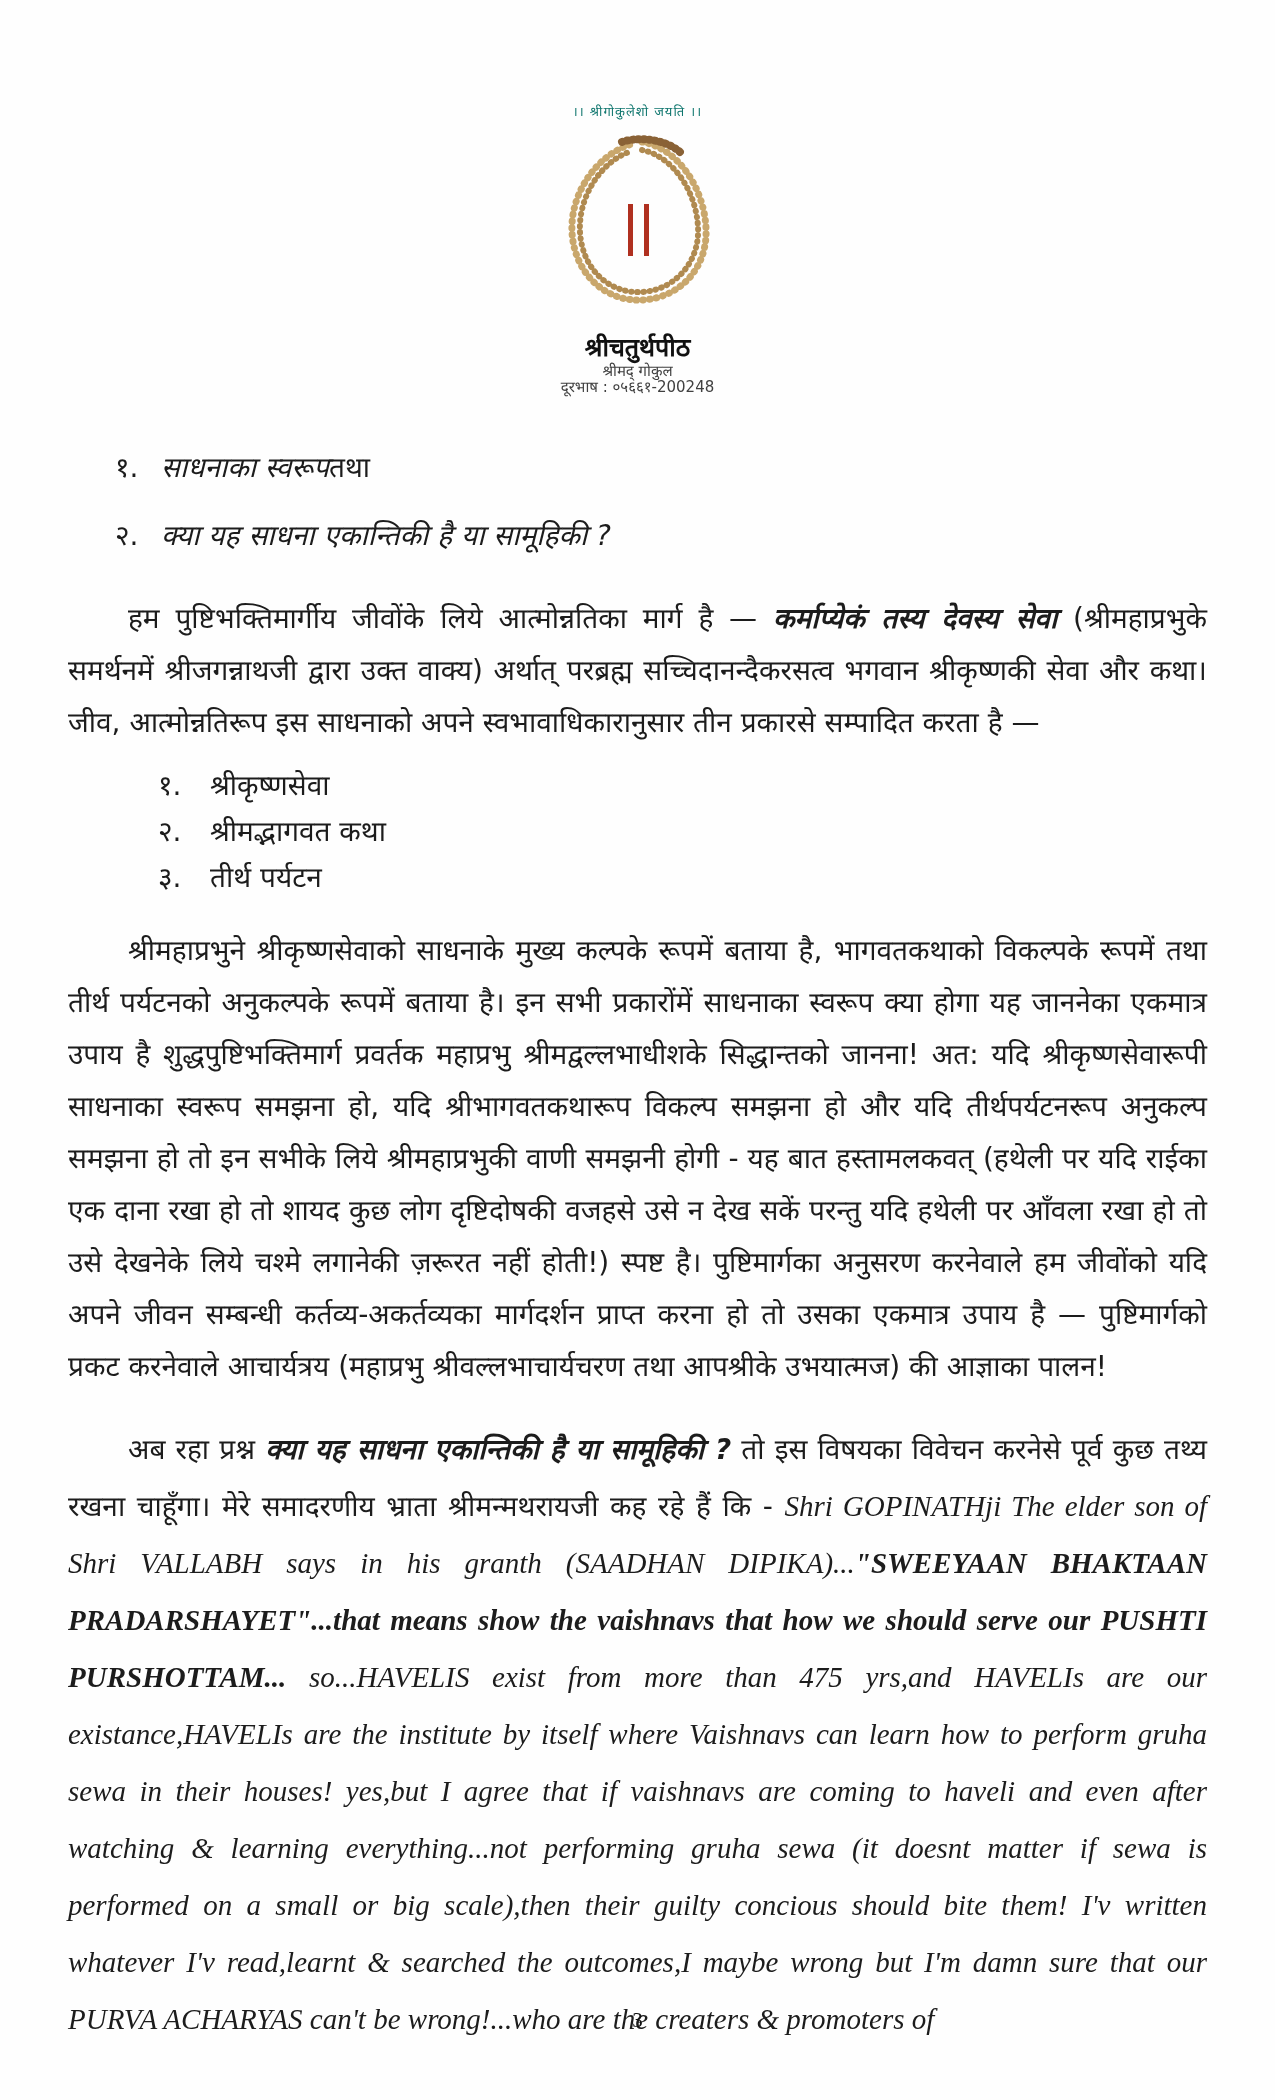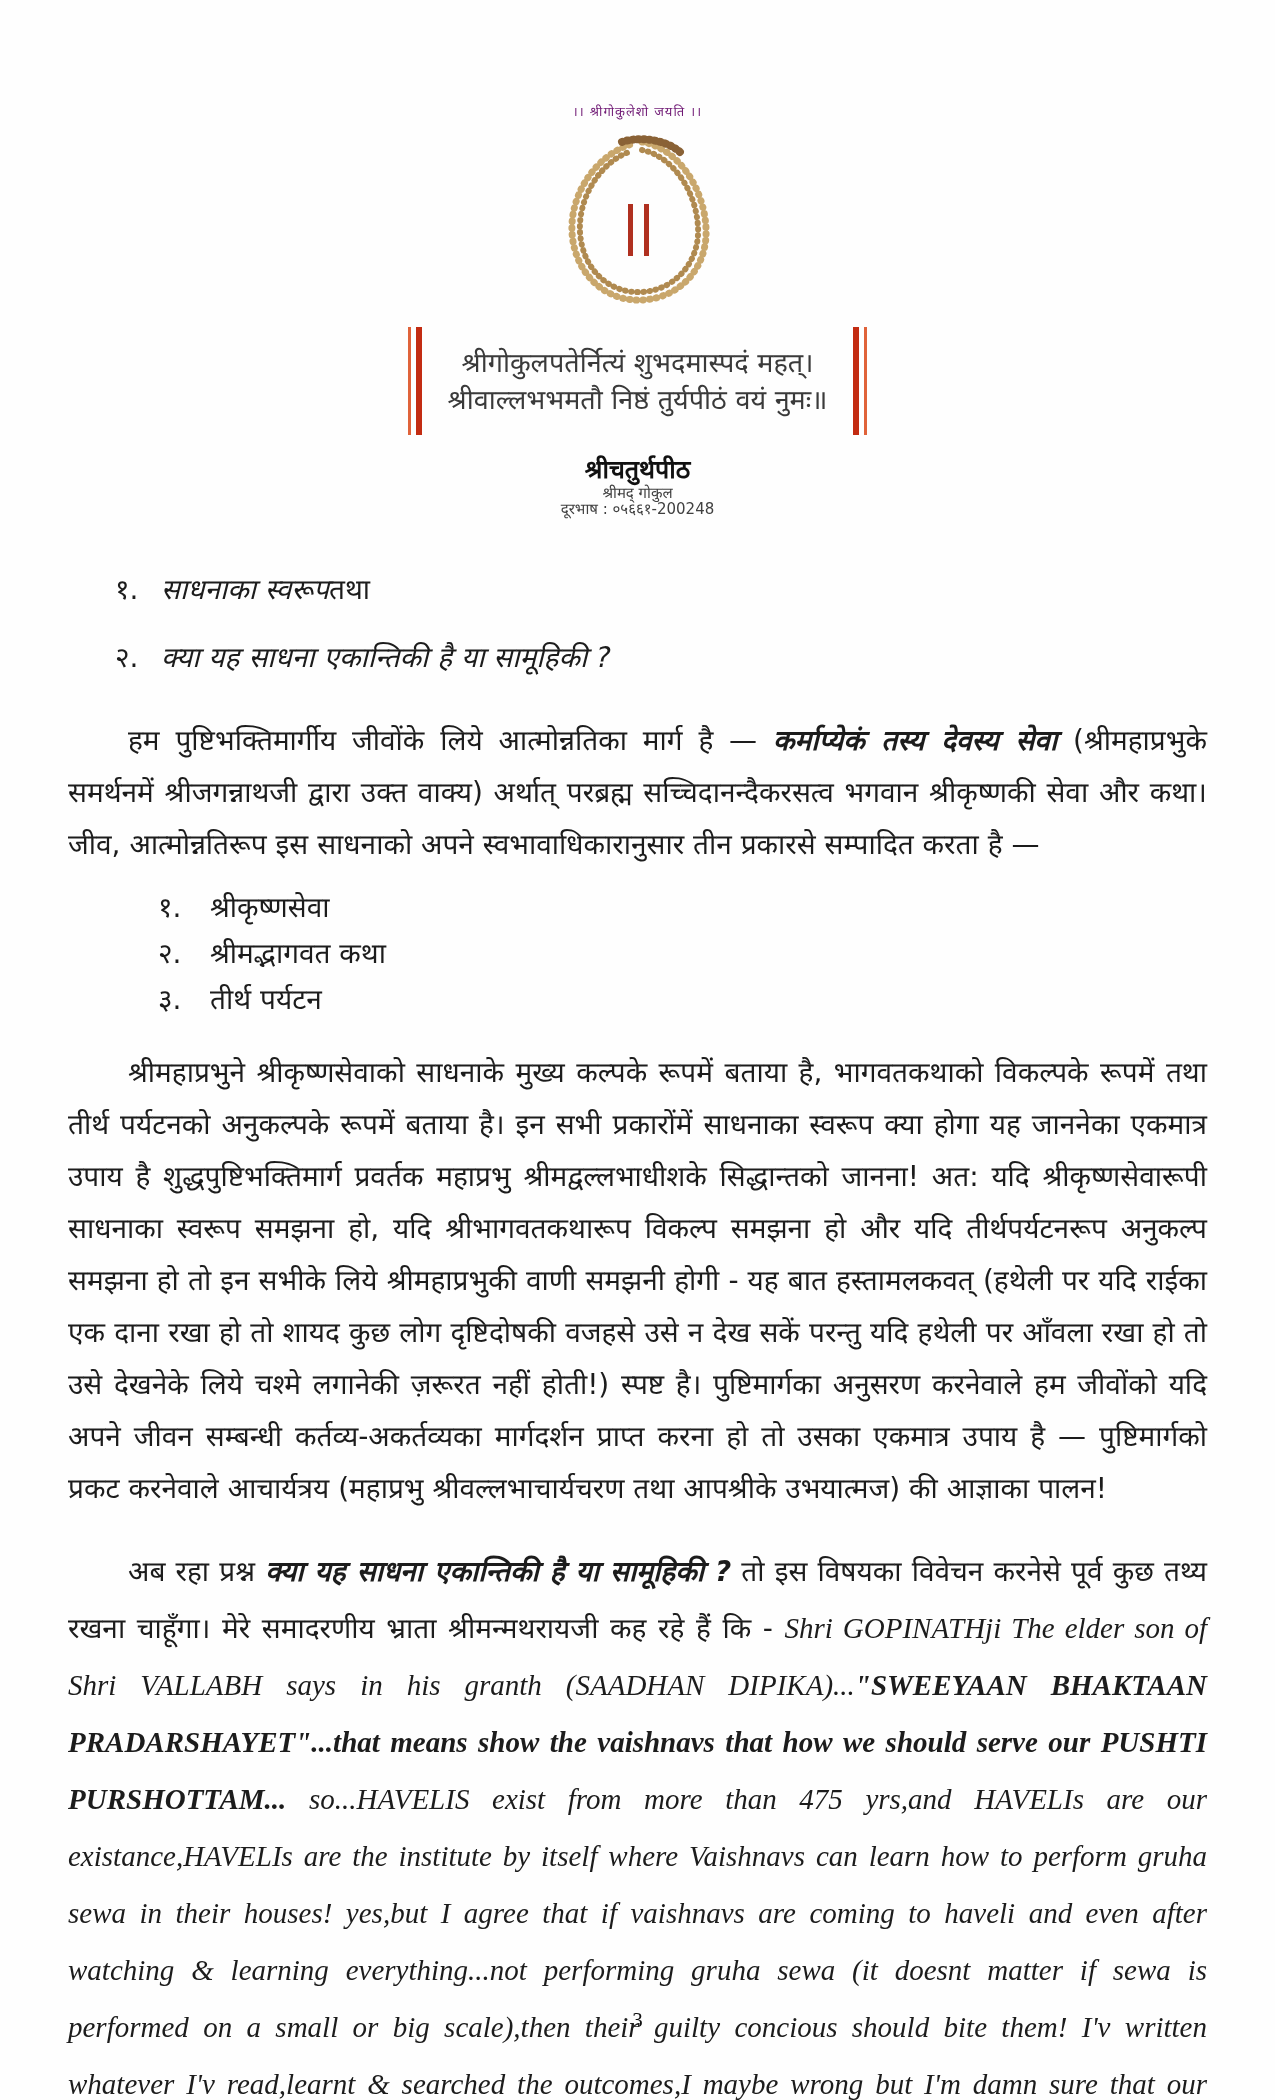--- a/index.html
+++ b/index.html
@@ -12,21 +12,21 @@
     color:#1c1c1c;
     overflow:hidden;
     box-sizing:border-box;
   }
   .content{padding:0 58px;}
   
   .invocation{
     padding-top:102px;
     text-align:center;
     font-size:13px;
-    color:#701a75;
+    color:#0f766e;
     letter-spacing:1px;
   }
   .mala-wrap{
     width:160px;height:185px;
     margin:8px auto 0 auto;
     position:relative;
   }
   .verse-block{
     margin:14px auto 0 auto;
     width:700px;
@@ -124,34 +124,20 @@
 
       <path d="M 84,22 C 114,28 138,62 140,99 C 142,134 117,162 84,164 C 50,166 24,140 22,104 C 20,68 44,32 74,23" fill="none" stroke="#b08a50" stroke-width="6" stroke-dasharray="0.5 5.6" stroke-linecap="round"></path>
 
       <path d="M 64,14 C 78,9 106,10 122,24" fill="none" stroke="#8a6236" stroke-width="8" stroke-dasharray="0.5 5" stroke-linecap="round"></path>
 
       <rect x="70" y="76" width="5" height="52" fill="#b03020"></rect>
       <rect x="86" y="76" width="5" height="52" fill="#b03020"></rect>
     </svg>
   </div>
 
-  <div class="verse-block">
-    <div class="danda-pair">
-      <div class="danda-thin"></div>
-        <div class="danda-thick"></div>
-    </div>
-    <div class="verse-lines">
-      <div>श्रीगोकुलपतेर्नित्यं शुभदमास्पदं महत्।</div>
-      <div>श्रीवाल्लभभमतौ निष्ठं तुर्यपीठं वयं नुमः॥</div>
-    </div>
-    <div class="danda-pair">
-      <div class="danda-thick"></div>
-        <div class="danda-thin"></div>
-    </div>
-  </div>
 
   <div class="letterhead">
     <div class="letterhead-title">श्रीचतुर्थपीठ</div>
     <div class="letterhead-line">श्रीमद् गोकुल</div>
     <div class="letterhead-line">दूरभाष : ०५६६१-200248</div>
   </div>
 
   <div class="content">
 
     <div class="questions">

